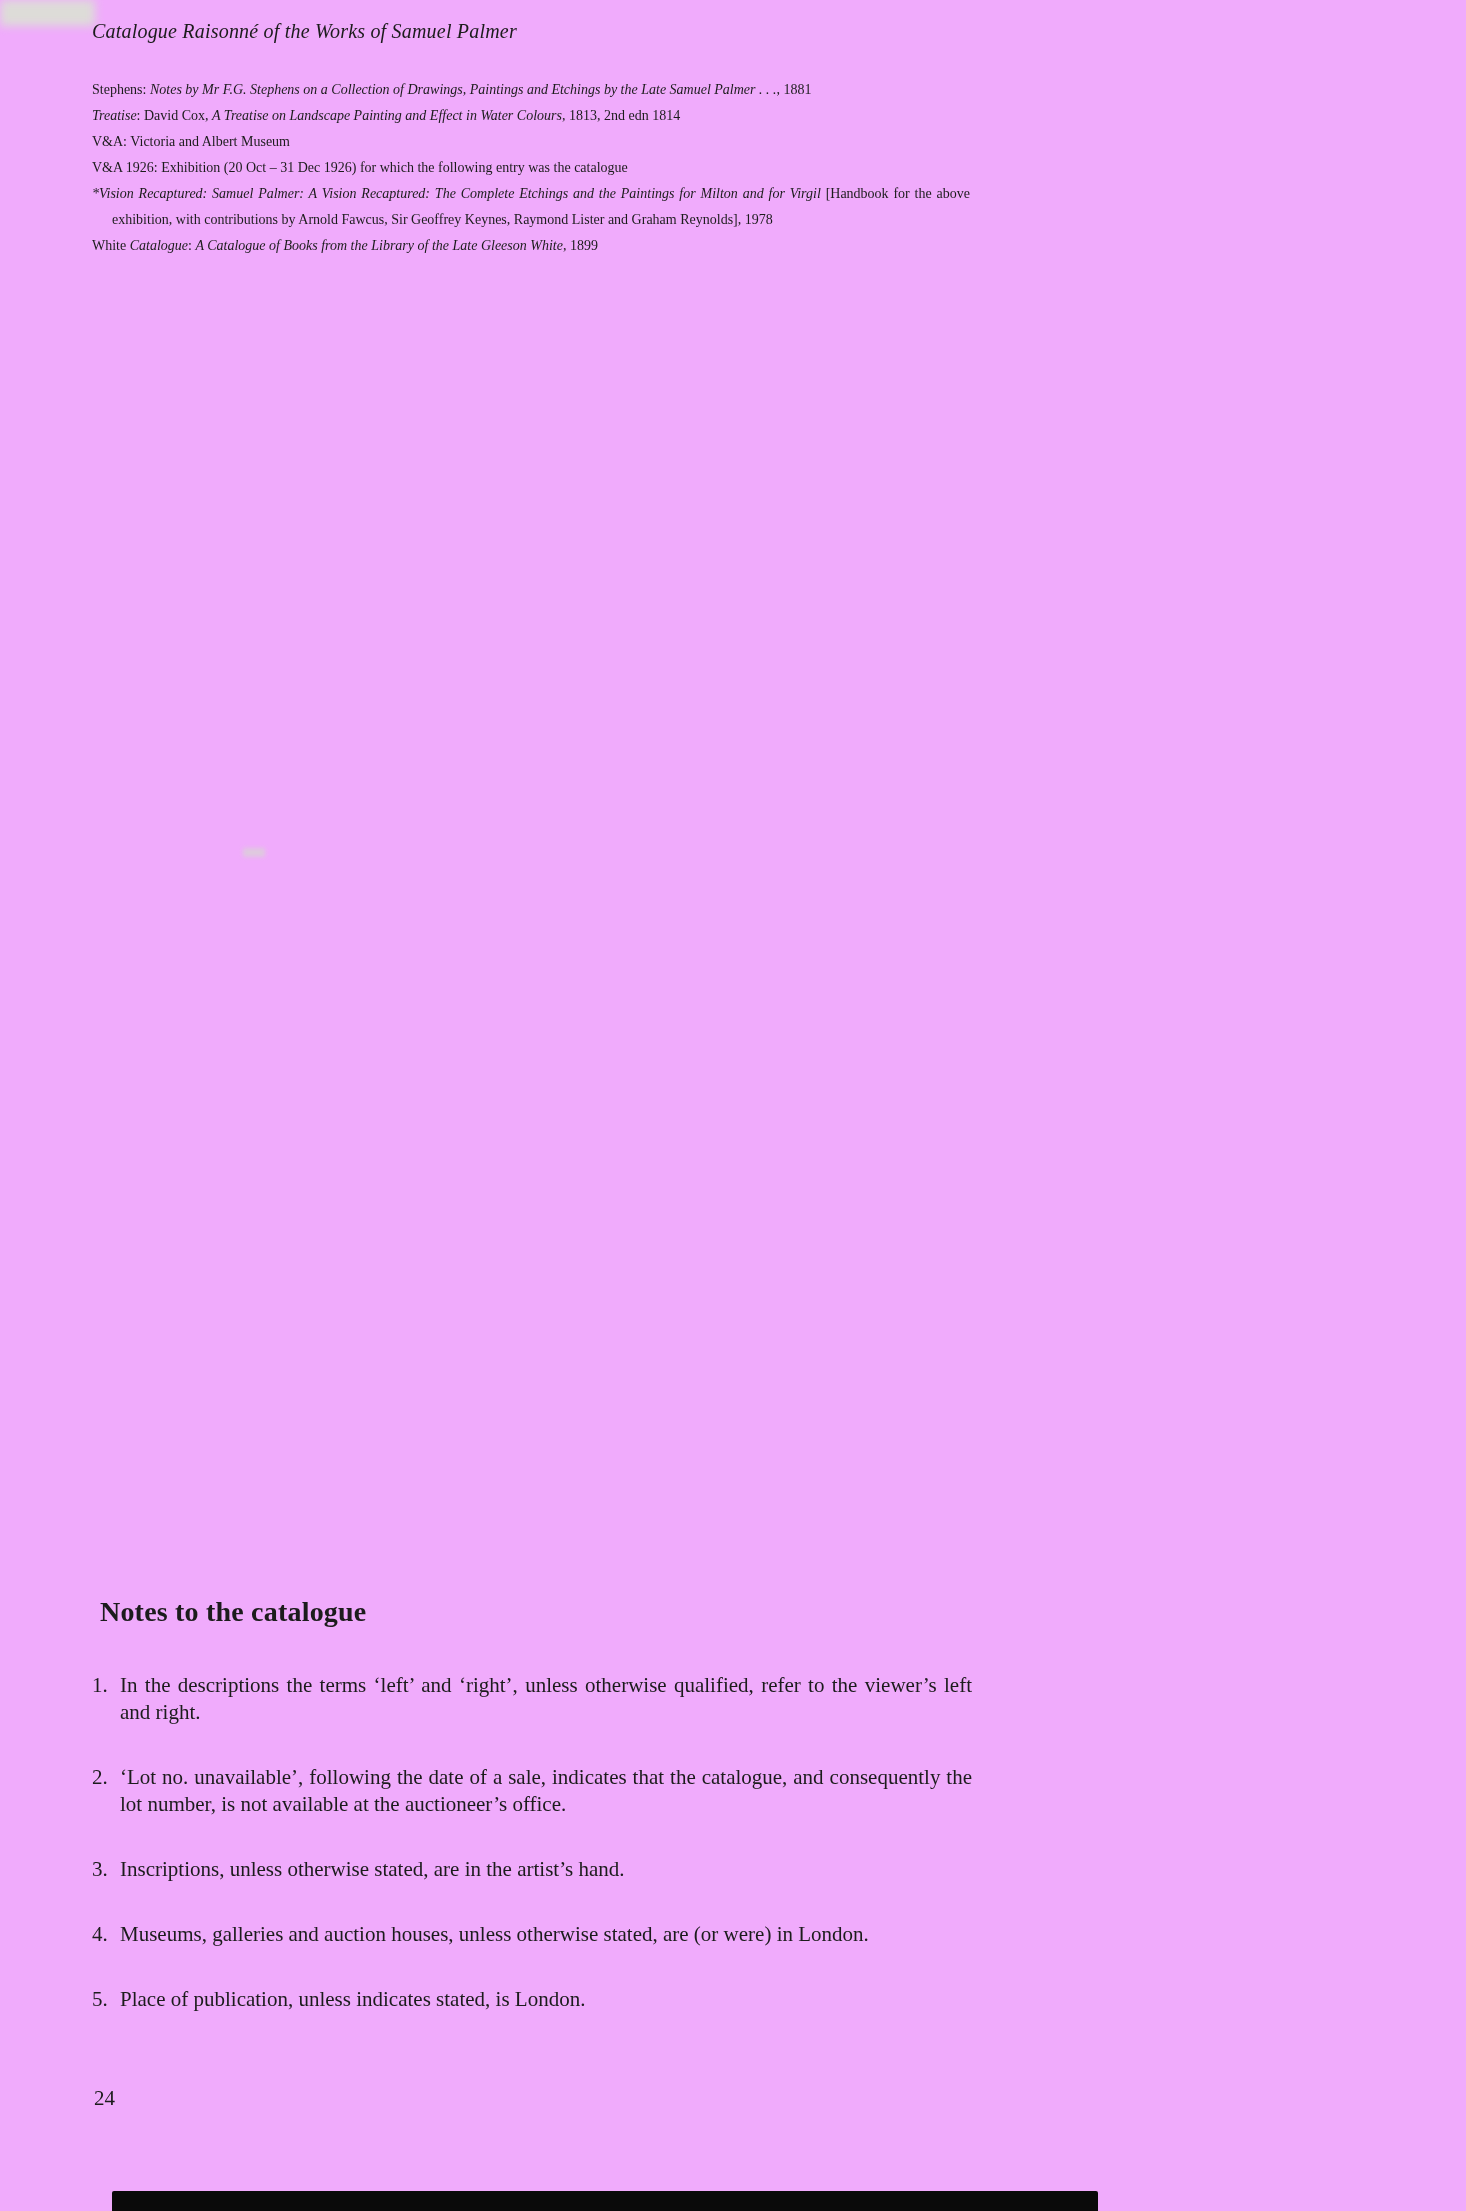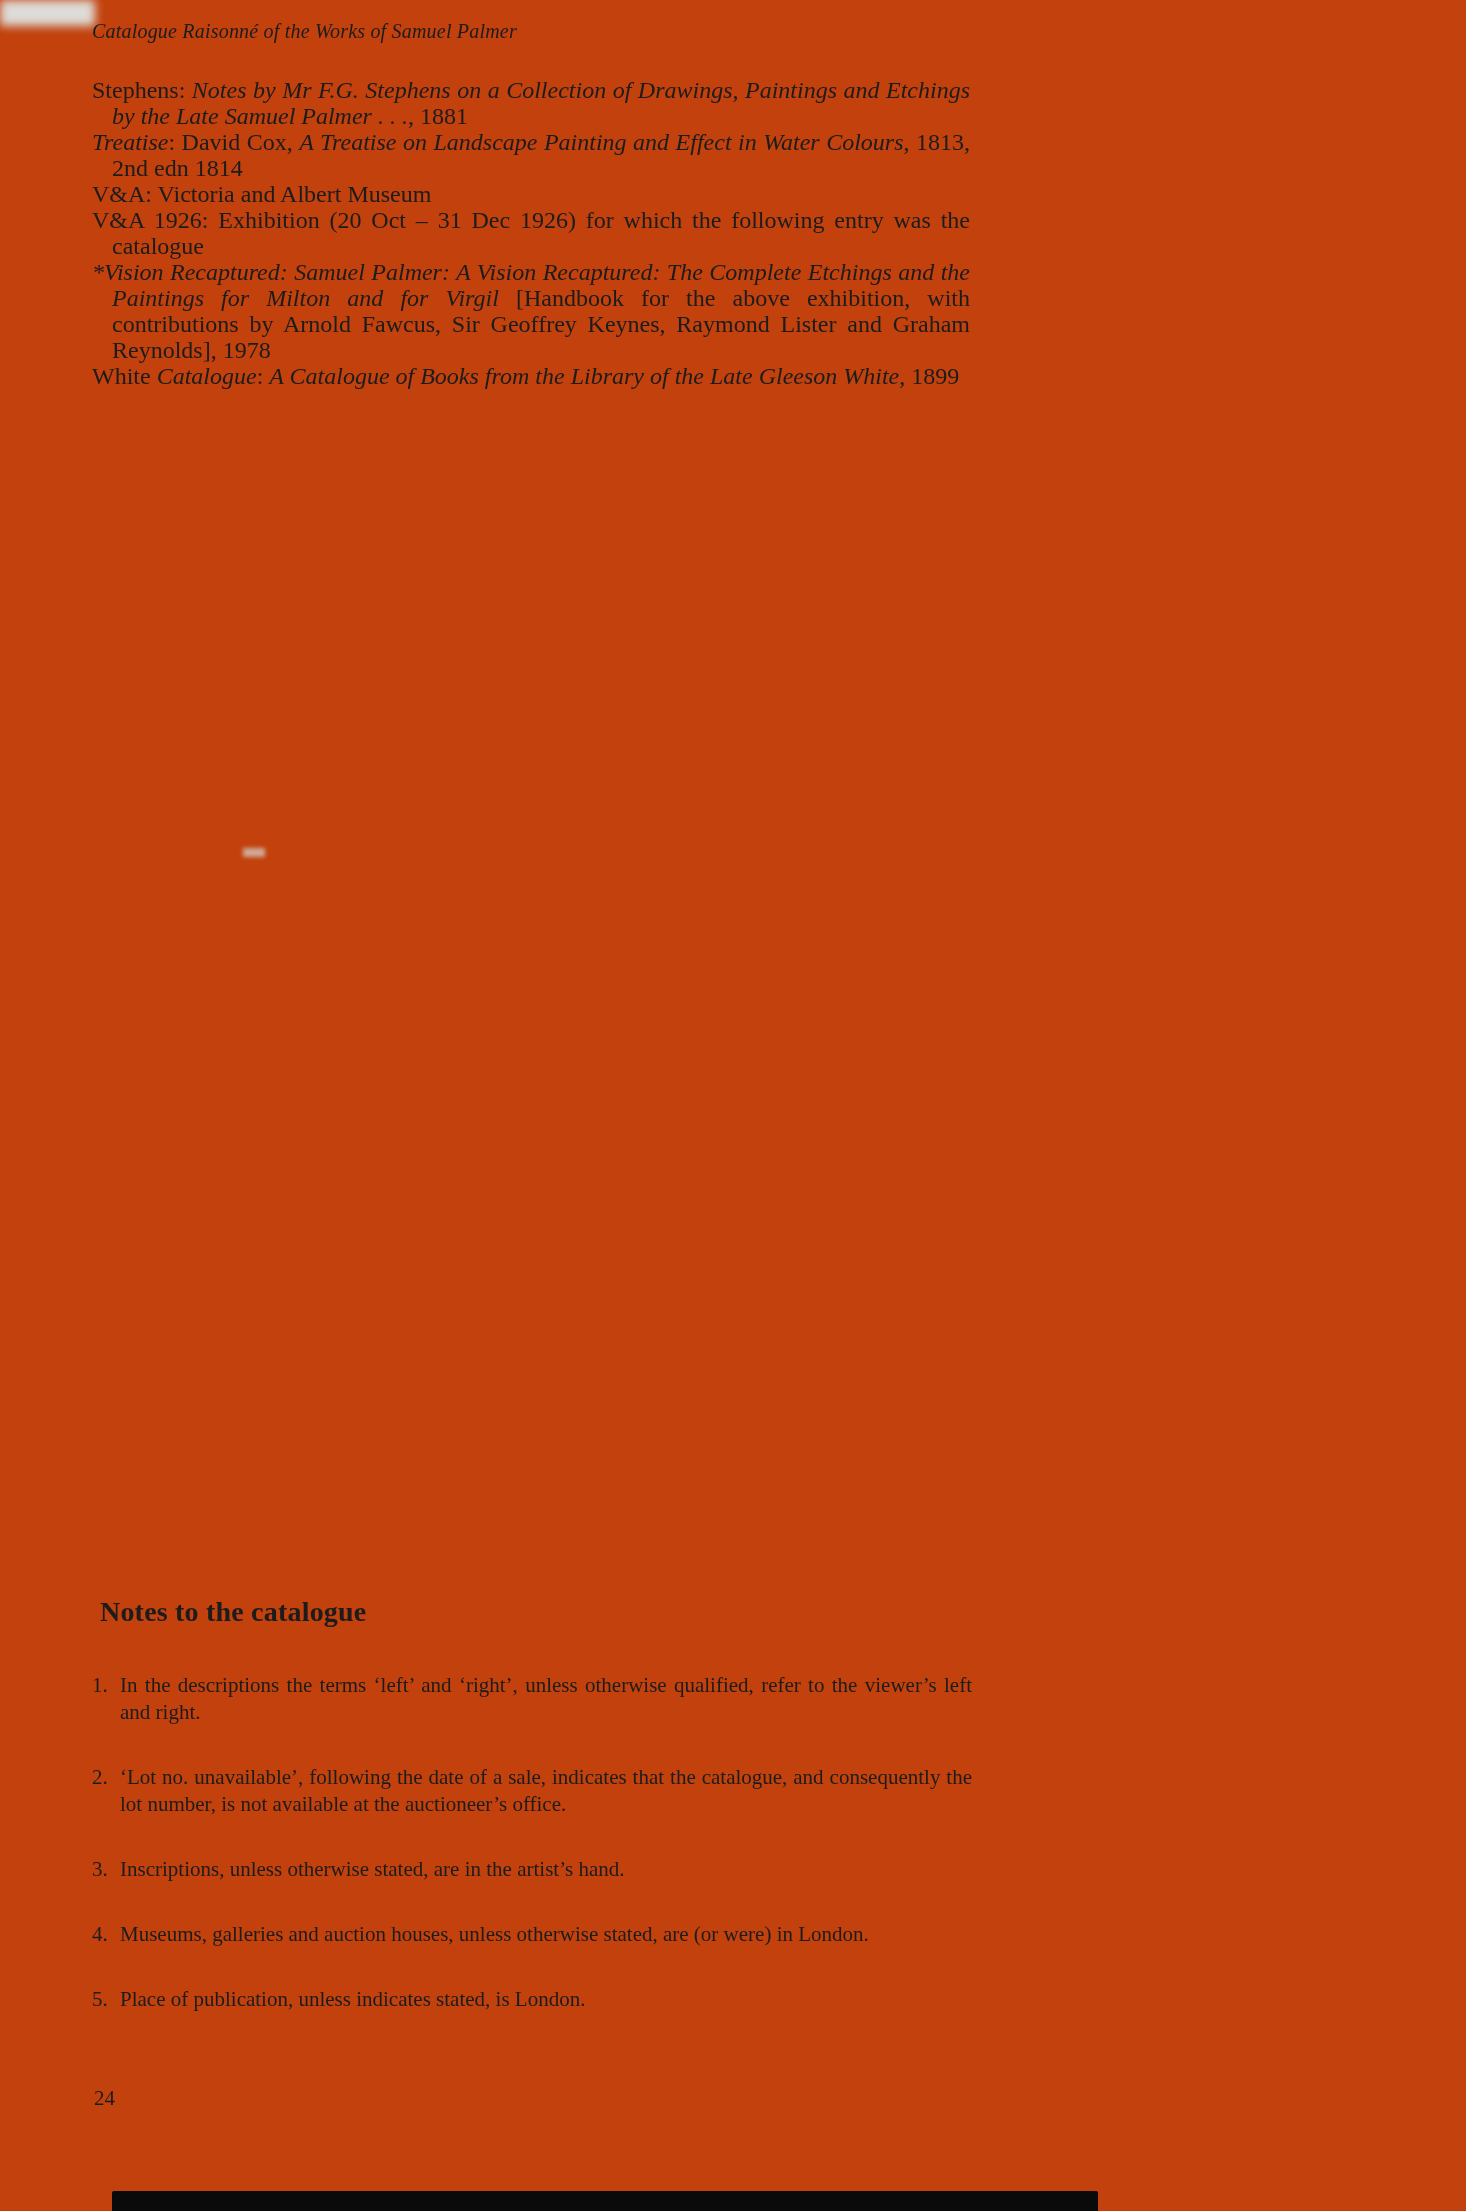--- a/index.html
+++ b/index.html
@@ -5,21 +5,21 @@
   html, body { margin: 0; padding: 0; }
   body {
     width: 1466px; height: 2211px;
     background: #efeeea;
     font-family: "Liberation Serif", "DejaVu Serif", serif;
     color: #1c1c1c;
   }
   .page {
     position: relative;
     width: 1466px; height: 2211px;
-    background: #c2410c;
+    background: #f0abfc;
     overflow: hidden;
   }
   .corner-smudge {
     position: absolute; top: 0; left: 0;
     width: 95px; height: 26px;
     background: #dddcd8;
     filter: blur(5px);
   }
   .mid-smudge {
     position: absolute; top: 848px; left: 243px;
@@ -30,21 +30,21 @@
   }
   .running-head {
     position: absolute; top: 20px; left: 92px;
     font-style: italic;
     font-size: 20px;
     letter-spacing: .2px;
   }
   .abbrevs {
     position: absolute; top: 77px; left: 92px;
     width: 878px;
-    font-size: 24px; line-height: 26px;
+    font-size: 14px; line-height: 26px;
     text-align: justify;
   }
   .entry { margin: 0; padding-left: 20px; text-indent: -20px; }
   .it { font-style: italic; }
   .notes-heading {
     position: absolute; top: 1588px; left: 92px;
     margin: 8px;
     font-size: 28px; font-weight: bold;
     letter-spacing: .2px;
   }

